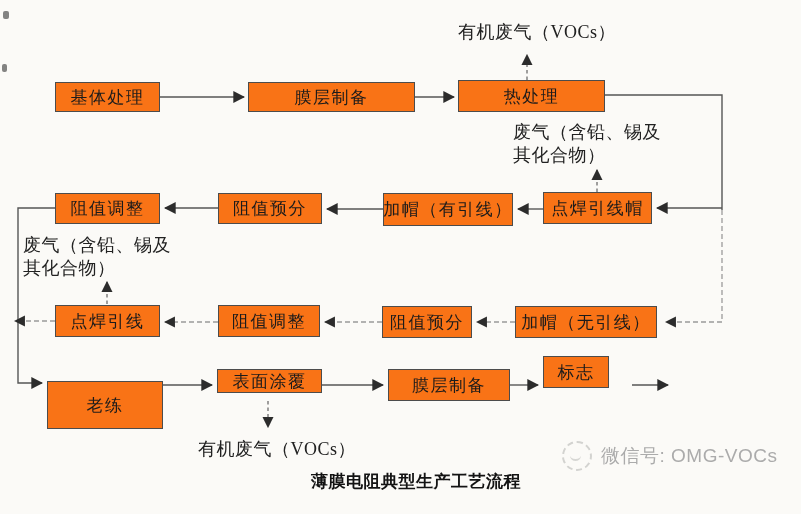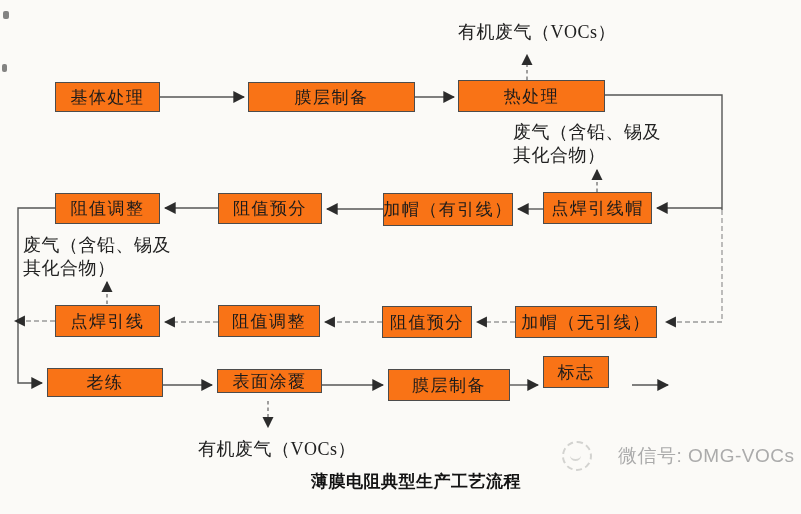--- a/index.html
+++ b/index.html
@@ -17,21 +17,21 @@
   }
   .lbl{
     position:absolute;font-size:18px;color:#222;
     line-height:23px;letter-spacing:0.5px;white-space:nowrap;
   }
   .title{
     position:absolute;font-weight:bold;font-size:17px;color:#131313;
     letter-spacing:0.5px;white-space:nowrap;
   }
   .wm{
-    position:absolute;display:flex;align-items:center;gap:26px;
+    position:absolute;display:flex;align-items:center;gap:9px;
     color:#ababab;font-size:19px;letter-spacing:0.5px;white-space:nowrap;
     font-family:"Liberation Sans","DejaVu Sans",sans-serif;
   }
   .wm-icon{
     width:26px;height:26px;border:2px dashed #cfcfcc;border-radius:50%;
     position:relative;opacity:.9;flex:0 0 auto;
   }
   .wm-icon::after{
     content:"";position:absolute;left:6px;top:9px;width:11px;height:7px;
     border-bottom:2px solid #d4d4d1;border-radius:0 0 8px 8px;
@@ -91,21 +91,21 @@
   <div class="node" style="left:55px;top:193px;width:105px;height:31px">阻值调整</div>
   <div class="node" style="left:218px;top:193px;width:104px;height:31px">阻值预分</div>
   <div class="node" style="left:383px;top:193px;width:130px;height:33px">加帽（有引线）</div>
   <div class="node" style="left:543px;top:192px;width:109px;height:32px">点焊引线帽</div>
 
   <div class="node" style="left:55px;top:305px;width:105px;height:32px">点焊引线</div>
   <div class="node" style="left:218px;top:305px;width:102px;height:32px">阻值调整</div>
   <div class="node" style="left:382px;top:306px;width:90px;height:32px">阻值预分</div>
   <div class="node" style="left:515px;top:306px;width:142px;height:32px">加帽（无引线）</div>
 
-  <div class="node" style="left:47px;top:368px;width:116px;height:29px">老练</div>
+  <div class="node" style="left:47px;top:381px;width:116px;height:48px">老练</div>
   <div class="node" style="left:217px;top:369px;width:105px;height:24px">表面涂覆</div>
   <div class="node" style="left:388px;top:369px;width:122px;height:32px">膜层制备</div>
   <div class="node" style="left:543px;top:356px;width:66px;height:32px">标志</div>
 
   <div class="lbl" style="left:458px;top:21px;width:140px">有机废气（VOCs）</div>
 
   <div class="lbl" style="left:513px;top:121px;width:170px">
     <span style="display:block">废气（含铅、锡及</span>
     <span style="display:block">其化合物）</span>
   </div>

